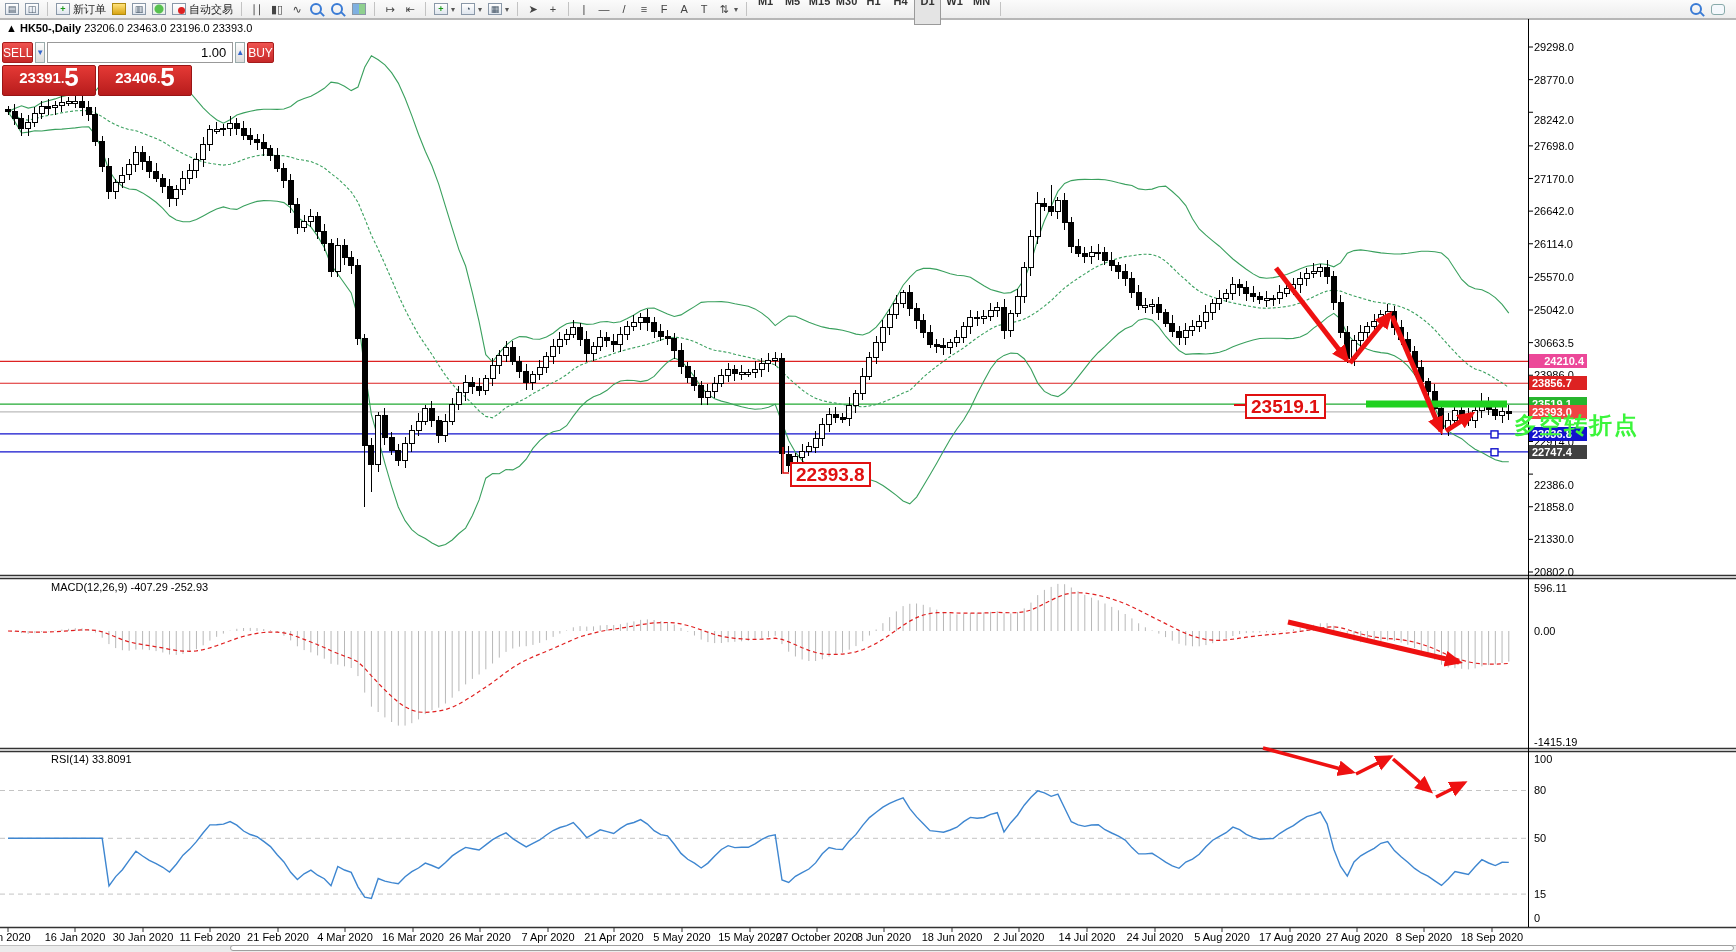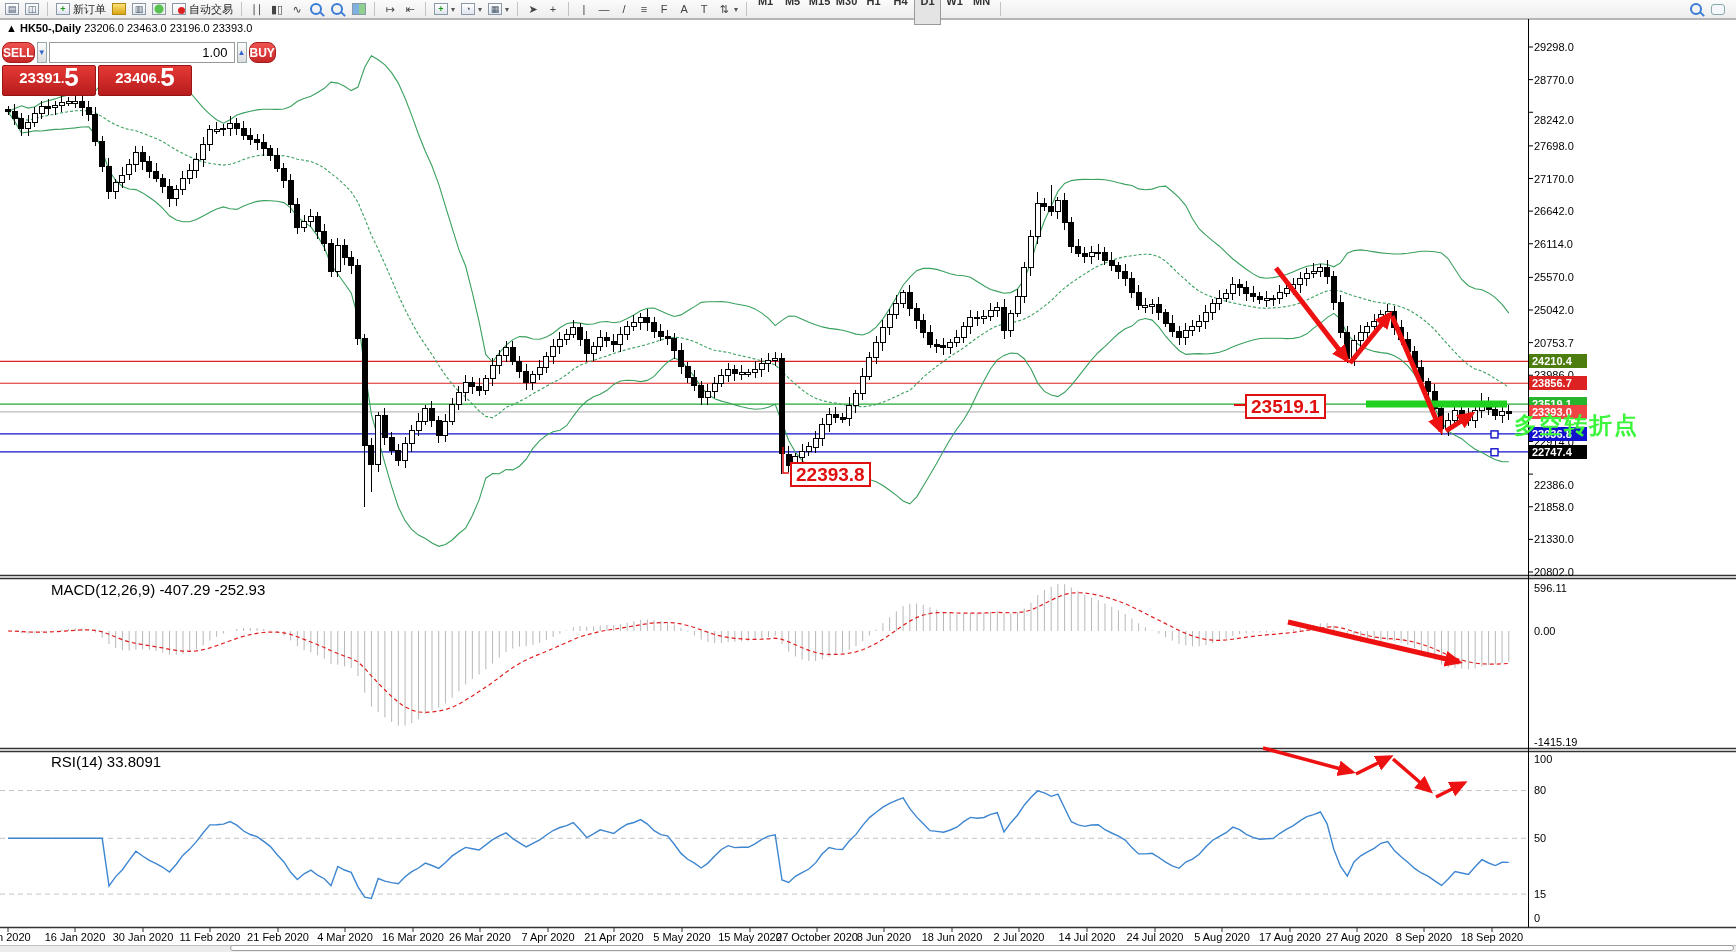--- a/index.html
+++ b/index.html
@@ -23,33 +23,33 @@
   .tfbtn{width:27px;height:32px;line-height:16px;text-align:center;font-size:11px;font-weight:bold;color:#333;flex:0 0 auto;cursor:default;}
   .tfbtn.active{background:#e4e4e4;border:1px solid #9a9a9a;box-sizing:border-box;line-height:14px;}
   .ddarrow{font-size:8px;color:#555;}
   .glyph{font-size:11px;color:#444;width:14px;text-align:center;flex:0 0 auto;}
   .toolright{margin-left:auto;display:flex;align-items:center;padding-right:8px;}
   
   .chart-title{position:absolute;left:6px;top:22px;font-size:11px;color:#000;z-index:5;}
   .chart-title b{font-weight:bold;}
   .trade-panel{position:absolute;left:2px;top:42px;width:192px;z-index:6;}
   .tp-row1{display:flex;gap:2px;height:21px;}
-  .tp-btn{width:46px;background:linear-gradient(#ef5350,#c62828);color:#fff;font-size:12px;font-weight:bold;
-     text-align:center;line-height:21px;border-radius:8px;border:1px solid #a51c1c;box-sizing:border-box;}
+  .tp-btn{width:46px;background:linear-gradient(#ef5350,#c62828);color:#fff;font-size:12px;font-weight:normal;
+     text-align:center;line-height:21px;border-radius:2px;border:1px solid #a51c1c;box-sizing:border-box;}
   .tp-step{width:15px;background:linear-gradient(#fdfdfd,#dcdcdc);border:1px solid #9aa;box-sizing:border-box;
      font-size:8px;color:#36c;text-align:center;line-height:19px;}
   .tp-vol{flex:1;border:1px solid #999;box-sizing:border-box;font-size:13px;text-align:right;padding-right:6px;background:#fff;color:#000;}
   .tp-row2{display:flex;gap:2px;height:31px;margin-top:2px;}
   .tp-price{width:94px;background:linear-gradient(#e53935,#b71c1c);border:1px solid #991515;border-radius:2px;
      color:#fff;display:flex;align-items:flex-end;justify-content:center;box-sizing:border-box;padding-bottom:5px;}
   .tp-price .pi{font-size:15px;font-weight:bold;line-height:24px;}
   .tp-price .pd{font-size:12px;font-weight:bold;line-height:22px;}
   .tp-price .pb{font-size:26px;font-weight:bold;line-height:26px;}
   
-  .ind-label{position:absolute;font-size:15px;color:#000;z-index:4;left:4px;padding-left:47px;}
+  .ind-label{position:absolute;font-size:11px;color:#000;z-index:4;left:4px;padding-left:47px;}
   .price-tick{position:absolute;left:1534px;transform:translateY(-50%);font-size:11px;color:#000;z-index:3;white-space:nowrap;}
   .price-badge{position:absolute;left:1529px;transform:translateY(-50%);min-width:52px;height:14px;line-height:14px;
      font-size:11px;font-weight:bold;color:#fff;padding:0 3px;z-index:4;white-space:nowrap;}
   .date-label{position:absolute;top:931px;transform:translateX(-50%);font-size:11px;color:#000;z-index:3;white-space:nowrap;}
   .ann-box{position:absolute;border:2px solid #e01010;color:#e01010;background:#fff;font-weight:bold;font-size:19px;
      line-height:21px;padding:0 4px;z-index:6;white-space:nowrap;}
   .trend-note{position:absolute;font-size:23px;font-weight:bold;color:#3bf53b;z-index:6;letter-spacing:2px;white-space:nowrap;}
   #gfx{position:absolute;left:0;top:0;z-index:2;}
   .hscroll-track{position:absolute;left:0;top:945px;width:1736px;height:7px;background:#ececec;border-top:1px solid #c0c0c0;z-index:3;}
   .hscroll-thumb{position:absolute;left:230px;top:945px;width:1504px;height:6px;background:#fff;border:1px solid #9f9f9f;border-radius:3px;box-sizing:border-box;z-index:4;}
@@ -975,33 +975,33 @@
   <div id="price-axis">
       <div class="price-tick" style="top: 47px;">29298.0</div>
       <div class="price-tick" style="top: 79.6px;">28770.0</div>
       <div class="price-tick" style="top: 120px;">28242.0</div>
       <div class="price-tick" style="top: 145.9px;">27698.0</div>
       <div class="price-tick" style="top: 178.5px;">27170.0</div>
       <div class="price-tick" style="top: 211.1px;">26642.0</div>
       <div class="price-tick" style="top: 243.8px;">26114.0</div>
       <div class="price-tick" style="top: 277.4px;">25570.0</div>
       <div class="price-tick" style="top: 310px;">25042.0</div>
-      <div class="price-tick" style="top: 342.6px;">20753.7</div>
+      <div class="price-tick" style="top: 342.6px;">30663.5</div>
       <div class="price-tick" style="top: 375.2px;">23986.0</div>
       <div class="price-tick" style="top: 441.5px;">22914.0</div>
       <div class="price-tick" style="top: 474.1px; margin-top: 11px;">22386.0</div>
       <div class="price-tick" style="top: 506.7px;">21858.0</div>
       <div class="price-tick" style="top: 539.4px;">21330.0</div>
       <div class="price-tick" style="top: 572px;">20802.0</div>
-      <div class="price-badge" style="top: 361.4px; background: #4d7c0f;">24210.4</div>
+      <div class="price-badge" style="top: 361.4px; background: #ec4899; text-align: right;">24210.4</div>
       <div class="price-badge" style="top: 383.2px; background: rgb(221, 34, 34);">23856.7</div>
       <div class="price-badge" style="top: 404.1px; background: rgb(39, 181, 46);">23519.1</div>
       <div class="price-badge" style="top: 411.9px; background: #ef4444;">23393.0</div>
       <div class="price-badge" style="top: 433.9px; background: rgb(18, 18, 204);">23036.8</div>
-      <div class="price-badge" style="top: 451.8px; background: #000000;">22747.4</div>
+      <div class="price-badge" style="top: 451.8px; background: #404040;">22747.4</div>
       <div class="price-tick" style="top: 588px;">596.11</div>
       <div class="price-tick" style="top: 631px;">0.00</div>
       <div class="price-tick" style="top: 742px;">-1415.19</div>
       <div class="price-tick" style="top: 759px;">100</div>
       <div class="price-tick" style="top: 790px;">80</div>
       <div class="price-tick" style="top: 838px;">50</div>
       <div class="price-tick" style="top: 894px;">15</div>
       <div class="price-tick" style="top: 918px;">0</div>
     </div>
   <div id="date-axis">

